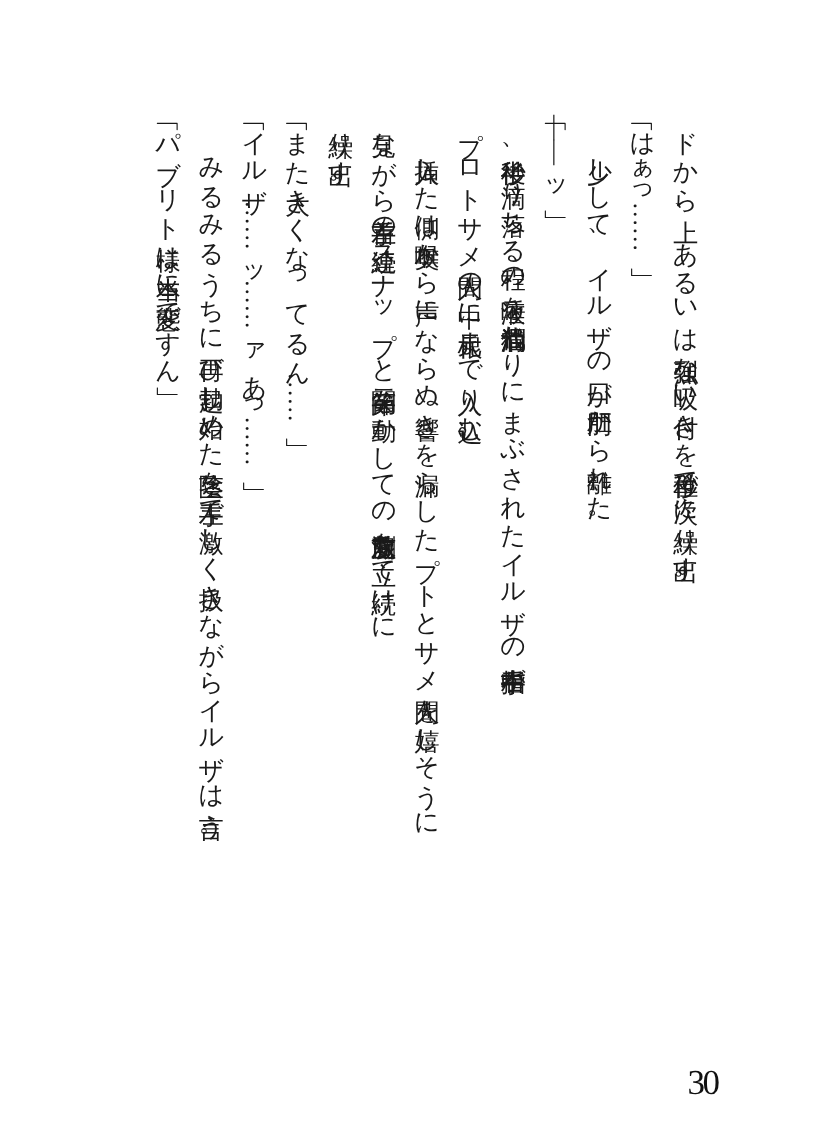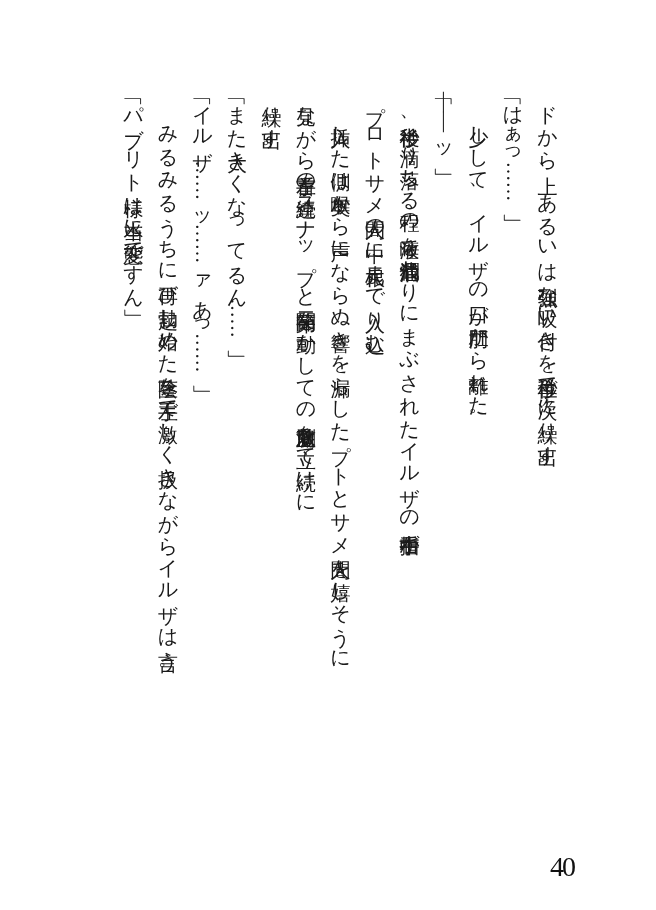--- a/index.html
+++ b/index.html
@@ -64,15 +64,15 @@
       <p class="tcol">プロトサメ人間の中に根元まで入り込む。</p>
       <p class="tcol">　挿入した側は喉奥から声にならぬ響きを漏らしたプトとサメ人間を嬉しそうに</p>
       <p class="tcol">見ながら左手首の連続スナップと第二関節を動かしての前立腺刺激を立て続けに</p>
       <p class="tcol">繰り出す。</p>
       <p class="tcol">「また大きくなってるん……」</p>
       <p class="tcol">「イルザ……ッ……ァあっ……」</p>
       <p class="tcol">　みるみるうちに再び勃起し始めた陰茎を左手で激しく扱きながらイルザは言う。</p>
       <p class="tcol">「パブリト様は本当に変態ですん」</p>
     </div>
 
-  <div class="page-number">40</div>
+  <div class="page-number">30</div>
 
 </div>
 
 </body></html>

